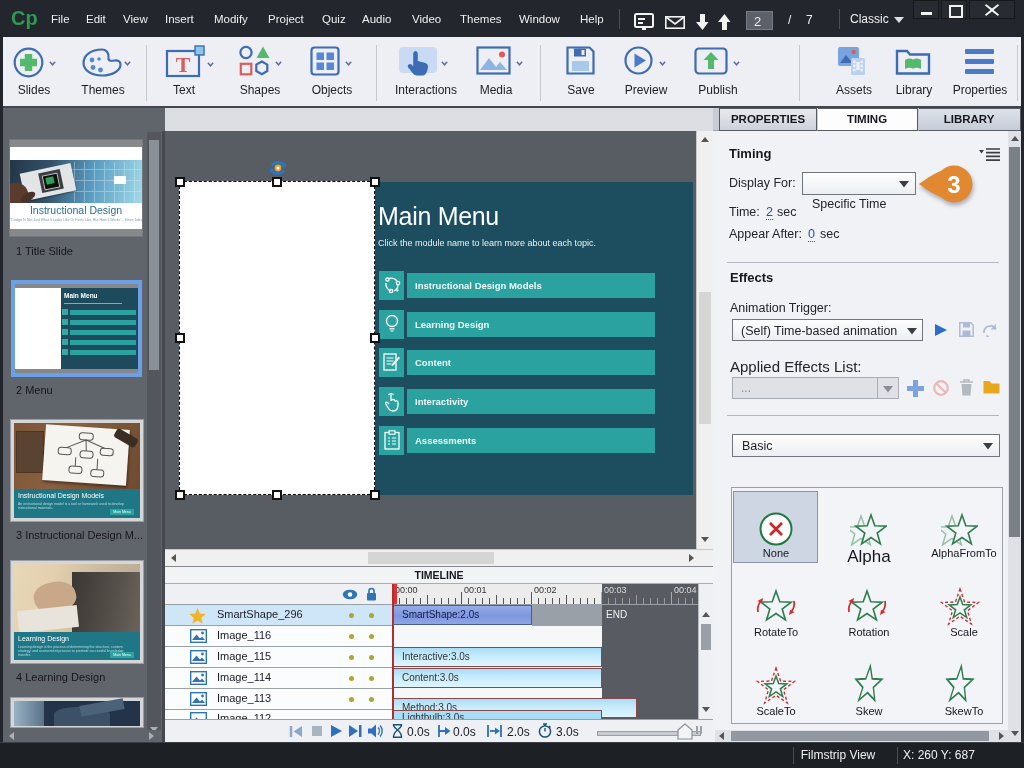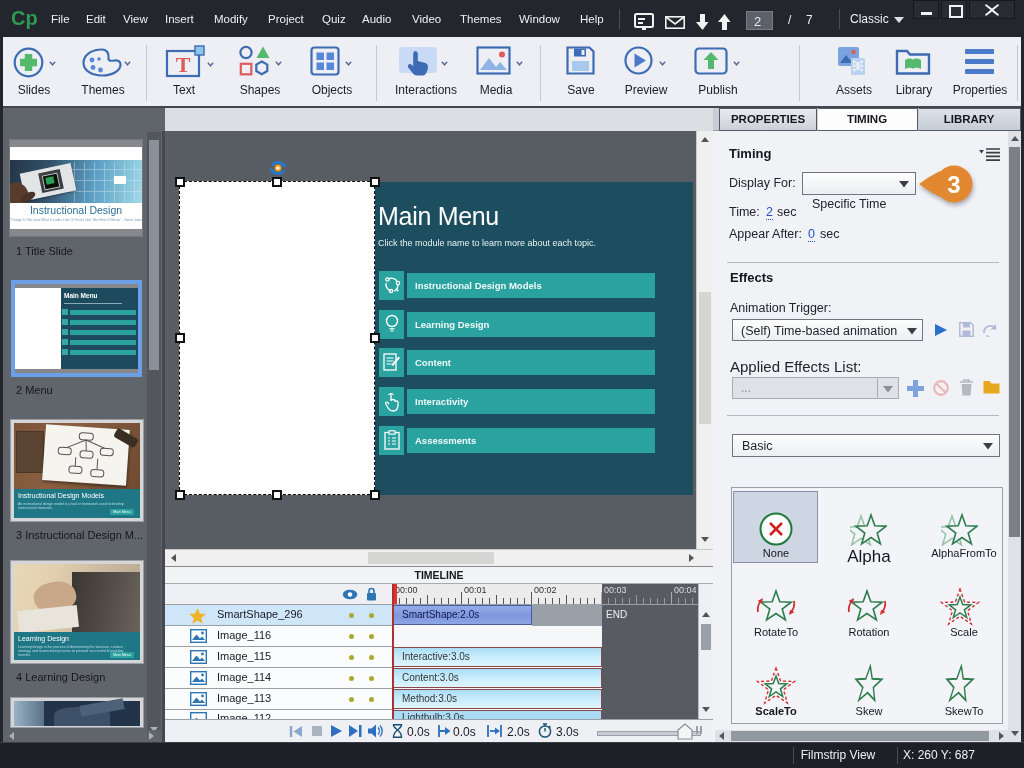--- a/index.html
+++ b/index.html
@@ -505,21 +505,21 @@
     <div class="abs" style="left:0;top:105px;width:227px;height:21px;background:#fbfcfe;border-bottom:1px solid #9aa0a8;box-sizing:border-box;">
       <svg class="abs" style="left:25px;top:3px;" width="17" height="14" viewBox="0 0 17 14">
           <rect x="0.7" y="0.7" width="15.6" height="12.6" fill="#fff" stroke="#2e75b5" stroke-width="1.4"></rect>
           <path d="M2 11 L6.5 5.5 L10 9.5 L12 7.5 L15 11 z" fill="#2e75b5"></path>
           <circle cx="12.5" cy="4" r="1.4" fill="#2e75b5"></circle>
         </svg>
       <div class="abs" style="left:52px;top:3px;font-size:11px;color:#1a1a22;">Image_113</div>
       <div class="abs" style="left:184px;top:8px;width:5px;height:5px;border-radius:50%;background:#a8a832;"></div>
       <div class="abs" style="left:204px;top:8px;width:5px;height:5px;border-radius:50%;background:#a8a832;"></div>
     </div>
-    <div class="abs" style="left:228px;top:105px;width:209px;height:20px;background:linear-gradient(180deg,#aadcf6 0%,#c6ecfb 45%,#dff5fe 100%);border:1px solid #8a4848;box-sizing:border-box;">
+    <div class="abs" style="left:228px;top:114px;width:244px;height:20px;background:linear-gradient(180deg,#aadcf6 0%,#c6ecfb 45%,#dff5fe 100%);border:1px solid #8a4848;box-sizing:border-box;">
       <div class="abs" style="left:8px;top:3px;font-size:10px;color:#333;">Method:3.0s</div>
     </div>
 
     <div class="abs" style="left:0;top:126px;width:227px;height:9px;background:#fbfcfe;overflow:hidden;">
       <svg class="abs" style="left:25px;top:2px;" width="17" height="14" viewBox="0 0 17 14">
           <rect x="0.7" y="0.7" width="15.6" height="12.6" fill="#fff" stroke="#2e75b5" stroke-width="1.4"></rect>
           <path d="M2 11 L6.5 5.5 L10 9.5 L12 7.5 L15 11 z" fill="#2e75b5"></path>
         </svg>
       <div class="abs" style="left:52px;top:2px;font-size:11px;color:#1a1a22;">Image_112</div>
     </div>
@@ -724,21 +724,21 @@
     <svg class="abs" style="left:207px;top:98px;" width="42" height="40" viewBox="0 0 42 40">
       <path d="M21 3 L25.6 16 L39.4 16.5 L28.5 24.8 L32.4 38 L21 30.3 L9.6 38 L13.5 24.8 L2.6 16.5 L16.4 16 Z" fill="none" stroke="#d03030" stroke-width="1.4" stroke-dasharray="3 2.4"></path>
       <path d="M12 2 L14.7 9.6 L22.8 9.9 L16.4 14.8 L18.7 22.5 L12 18 L5.3 22.5 L7.6 14.8 L1.2 9.9 L9.3 9.6 Z" fill="none" stroke="#2e7d4f" stroke-width="1.5" transform="translate(9,9)"></path>
     </svg>
     <div class="abs" style="left:196px;top:138px;width:72px;text-align:center;font-size:11px;color:#16161e;">Scale</div>
 
     <svg class="abs" style="left:23px;top:177px;" width="42" height="40" viewBox="0 0 42 40">
       <path d="M21 3 L25.6 16 L39.4 16.5 L28.5 24.8 L32.4 38 L21 30.3 L9.6 38 L13.5 24.8 L2.6 16.5 L16.4 16 Z" fill="none" stroke="#d03030" stroke-width="1.4" stroke-dasharray="3 2.4"></path>
       <path d="M12 2 L14.7 9.6 L22.8 9.9 L16.4 14.8 L18.7 22.5 L12 18 L5.3 22.5 L7.6 14.8 L1.2 9.9 L9.3 9.6 Z" fill="none" stroke="#2e7d4f" stroke-width="1.5" transform="translate(9,9)"></path>
     </svg>
-    <div class="abs" style="left:14px;top:217px;width:60px;text-align:center;font-size:11px;color:#16161e;font-weight:bold;">ScaleTo</div>
+    <div class="abs" style="left:14px;top:217px;width:60px;text-align:center;font-size:11px;color:#16161e;">ScaleTo</div>
 
     <svg class="abs" style="left:116px;top:175px;" width="40" height="40" viewBox="0 0 40 40">
       <path d="M17 1 L20.8 11.7 L32.2 12.1 L23.2 19 L26.4 29.9 L17 23.5 L7.6 29.9 L10.8 19 L1.8 12.1 L13.2 11.7 Z" fill="none" stroke="#2e7d4f" stroke-width="1.6" transform="translate(8,2) skewX(-6) scale(0.85,1.18)"></path>
     </svg>
     <div class="abs" style="left:105px;top:217px;width:64px;text-align:center;font-size:11px;color:#16161e;">Skew</div>
 
     <svg class="abs" style="left:207px;top:175px;" width="40" height="40" viewBox="0 0 40 40">
       <path d="M17 1 L20.8 11.7 L32.2 12.1 L23.2 19 L26.4 29.9 L17 23.5 L7.6 29.9 L10.8 19 L1.8 12.1 L13.2 11.7 Z" fill="none" stroke="#2e7d4f" stroke-width="1.6" transform="translate(8,2) skewX(-6) scale(0.85,1.18)"></path>
     </svg>
     <div class="abs" style="left:196px;top:217px;width:72px;text-align:center;font-size:11px;color:#16161e;">SkewTo</div>

